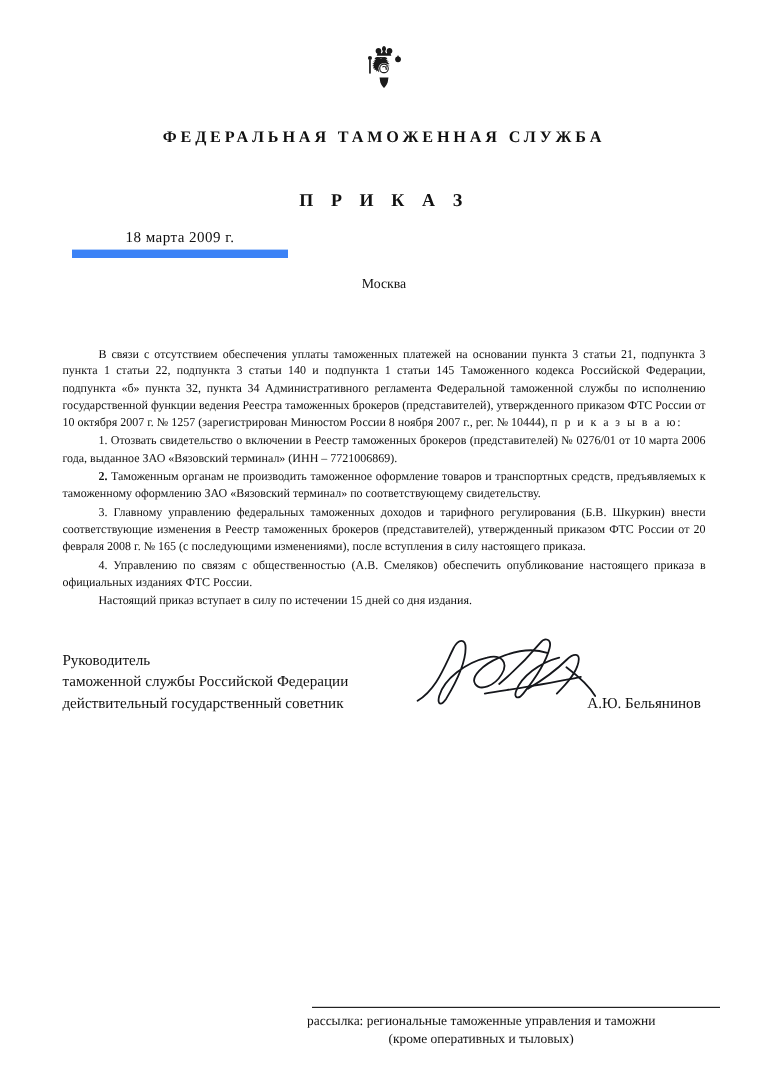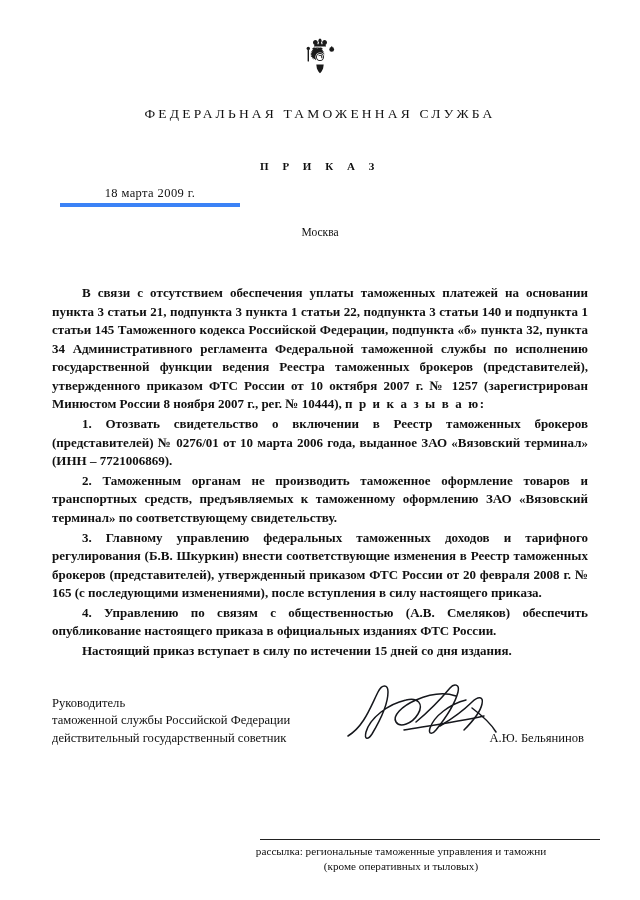--- a/index.html
+++ b/index.html
@@ -32,44 +32,44 @@
   .emblem {
     display: inline-block;
     line-height: 0;
   }
 
   
   .agency-title {
     text-align: center;
     font-size: 13.5px;
     letter-spacing: 3.2px;
-    font-weight: normal;
+    font-weight: bold;
     margin-top: 16px;
     white-space: nowrap;
   }
   .doc-type {
     text-align: center;
-    font-size: 11px;
+    font-size: 15px;
     letter-spacing: 5.5px;
     font-weight: bold;
     margin-top: 38px;
   }
 
   
   .meta-row {
     position: relative;
     height: 34px;
     margin-top: 14px;
   }
   .date-box {
     position: absolute;
     left: 8px;
     top: 0;
     width: 180px;
-    border-bottom: 4px solid #3b82f6;
+    border-bottom: 7px solid #3b82f6;
     text-align: center;
     font-size: 12.5px;
     padding-bottom: 2px;
     letter-spacing: 0.4px;
   }
   .num-box {
     position: absolute;
     right: 0;
     top: 0;
     width: 180px;
@@ -91,24 +91,23 @@
     text-align: center;
     font-size: 13px;
     font-weight: bold;
     line-height: 1.45;
     padding: 0 6px;
   }
 
   
   .body {
     margin-top: 22px;
-    font-size: 13px;
+    font-size: 10px;
     line-height: 1.43;
     text-align: justify;
-    font-weight: bold;
   }
   .body p {
     margin: 0;
     text-indent: 30px;
   }
   .body p + p {
     margin-top: 1px;
   }
   .spaced {
     letter-spacing: 1.6px;

